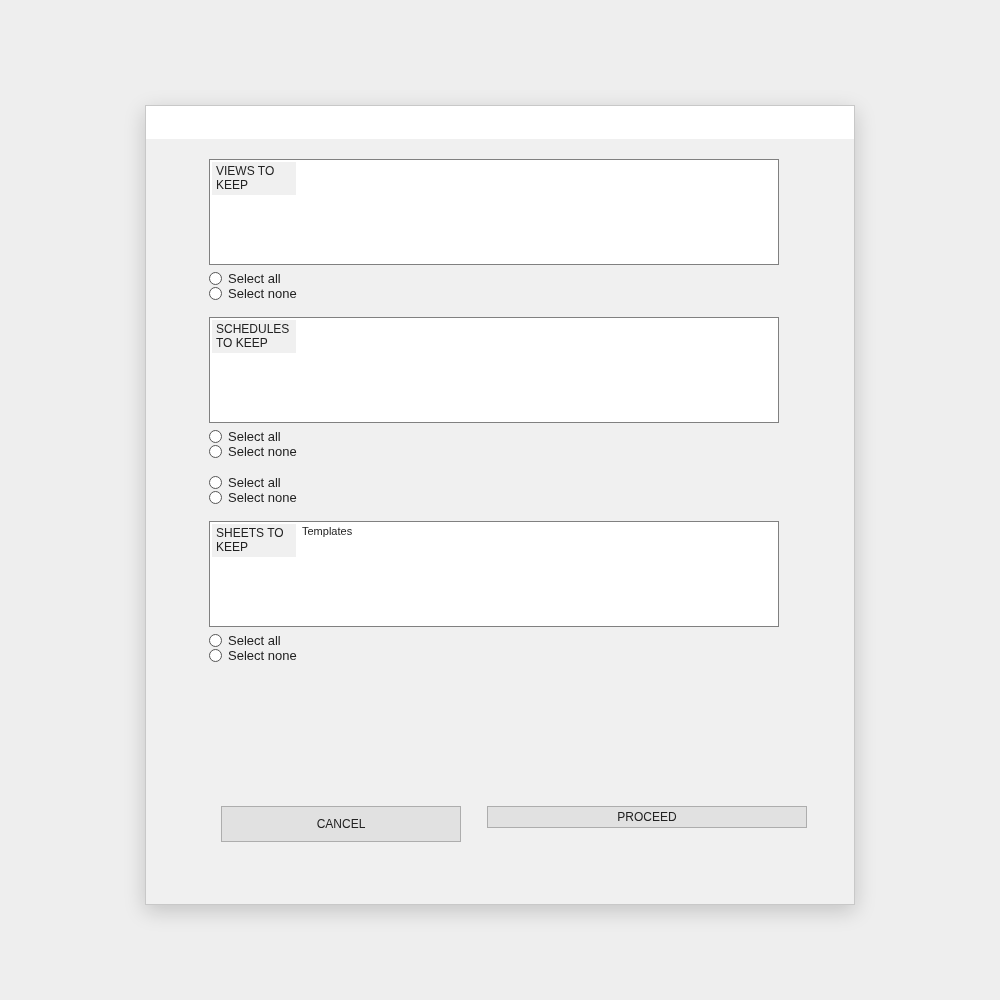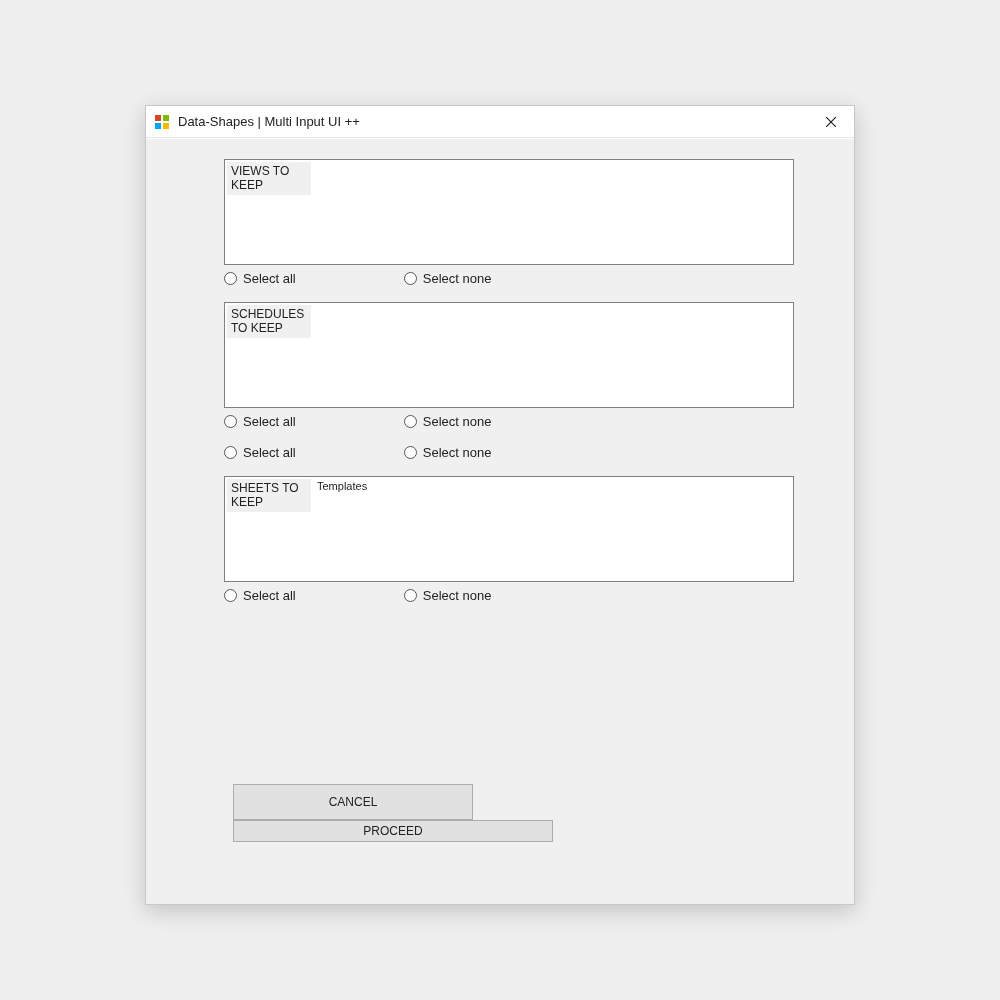--- a/index.html
+++ b/index.html
@@ -41,21 +41,21 @@
     width: 46px; height: 32px;
     display: flex; align-items: center; justify-content: center;
     font-size: 14px;
     color: #222;
     cursor: default;
   }
   .client {
     background: #f0f0f0;
     position: absolute;
     top: 33px; left: 0; right: 0; bottom: 0;
-    padding: 20px 30px 20px 42px;
+    padding: 20px 30px 20px 27px;
   }
 
   .section { margin-bottom: 16px; }
   .listbox {
     position: relative;
     width: 570px;
     height: 106px;
     margin-left: 36px;
     background: #ffffff;
     border: 1px solid #808080;
@@ -75,77 +75,60 @@
     position: absolute;
     top: 3px; left: 92px;
     font-size: 11px;
     color: #222;
   }
 
   .radio-row {
     margin-left: 36px;
     margin-top: 6px;
     display: flex;
+    flex-direction: column;
   }
   .radio {
     display: flex; align-items: center;
     margin-right: 108px;
     font-size: 13px;
     color: #222;
   }
   .radio .circle {
     width: 13px; height: 13px;
     border: 1.5px solid #555;
     border-radius: 50%;
     margin-right: 6px;
     background: #fff;
   }
 
   .button-row {
     position: absolute;
-    left: 12px; right: 0;
+    left: 0; right: 0;
     bottom: 62px;
     display: flex;
     padding-left: 75px;
-    flex-direction: column;
   }
   .btn {
     height: 22px;
     background: #e1e1e1;
     border: 1px solid #adadad;
     font-size: 12px;
     color: #222;
     display: flex; align-items: center; justify-content: center;
     cursor: default;
   }
   .btn-cancel { width: 240px; height: 36px; }
-  .btn-proceed { width: 320px; height: 22px; margin-top: 0; }
+  .btn-proceed { width: 320px; height: 22px; margin-top: 0; margin-left: 26px; }
 </style>
 </head>
 <body>
 
 <div class="window">
 
-  <div class="titlebar">
-    <span class="app-icon">
-      <svg width="16" height="16" viewBox="0 0 16 16">
-        <rect x="1" y="1" width="6" height="6" fill="#d24726"></rect>
-        <rect x="9" y="1" width="6" height="6" fill="#7fba00"></rect>
-        <rect x="1" y="9" width="6" height="6" fill="#00a4ef"></rect>
-        <rect x="9" y="9" width="6" height="6" fill="#ffb900"></rect>
-      </svg>
-    </span>
-    <span class="title">Data-Shapes | Multi Input UI ++</span>
-    <span class="close">
-      <svg width="10" height="10" viewBox="0 0 10 10">
-        <line x1="0" y1="0" x2="10" y2="10" stroke="#222" stroke-width="1.2"></line>
-        <line x1="10" y1="0" x2="0" y2="10" stroke="#222" stroke-width="1.2"></line>
-      </svg>
-    </span>
-  </div>
 
   <div class="client">
 
     <div class="section">
       <div class="listbox">
         <div class="legend-chip">VIEWS TO KEEP</div>
       </div>
       <div class="radio-row">
         <label class="radio">
           <span class="circle"></span>

